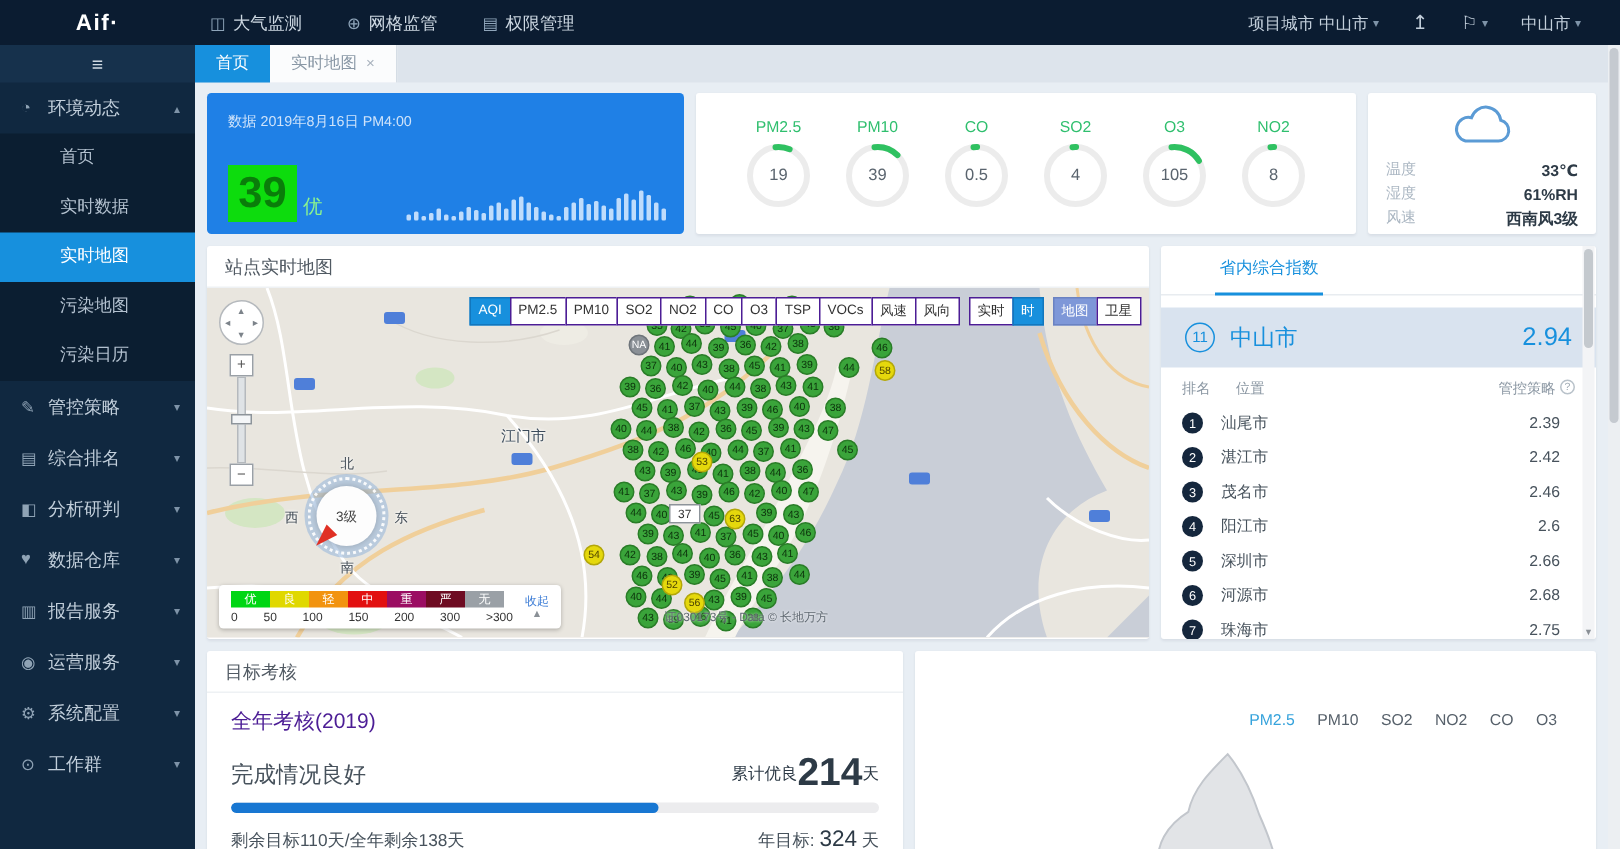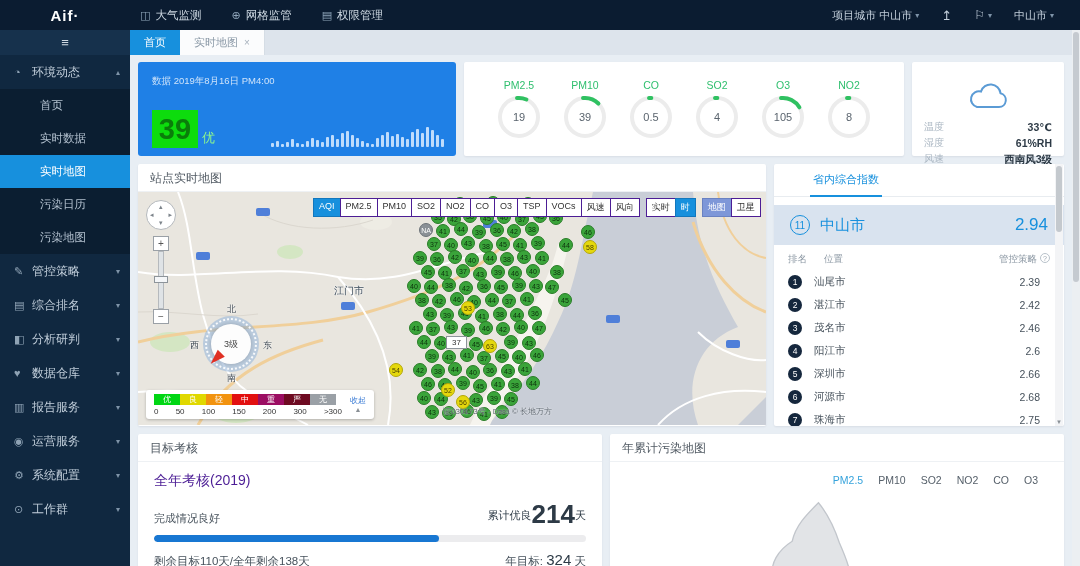--- a/index.html
+++ b/index.html
@@ -45,21 +45,21 @@
   .aqi-sub { font-size:9.5px; color:#cfe3fa; margin-top:3px; }
   .aqi-box { position:absolute; left:14px; bottom:8px; width:46px; height:38px; background:#0ddc0d; display:flex; align-items:center; justify-content:center; font-size:29px; font-weight:bold; color:#0a7d0a; }
   .aqi-level { position:absolute; left:64px; bottom:9px; font-size:13px; color:#8df58d; }
   .spark { position:absolute; right:12px; bottom:9px; display:flex; align-items:flex-end; gap:2px; height:28px; }
   .spark i { width:3px; background:rgba(220,236,255,.85); border-radius:1px; }
   .gauge-card { flex:1; display:flex; align-items:center; justify-content:space-around; padding:0 22px; }
   .gauge { display:flex; flex-direction:column; align-items:center; }
   .gauge-label { font-size:10.5px; color:#2fbf6e; margin-bottom:3px; }
   .gauge-dial { position:relative; width:46px; height:46px; }
   .gauge-val { position:absolute; inset:0; display:flex; align-items:center; justify-content:center; font-size:11px; color:#5a646e; }
-  .weather-card { width:152px; padding:19px 12px; }
+  .weather-card { width:152px; padding:6px 12px; }
   .cloud-wrap { display:flex; justify-content:center; margin:2px 0 6px; }
   .w-row { display:flex; justify-content:space-between; font-size:10px; line-height:16px; }
   .w-row .lb { color:#aab6c2; }
   .w-row .vl { color:#2d3a46; font-weight:bold; font-size:10.5px; }
 
   
   .row2 { height:262px; margin-top:8px; }
   .map-card { width:628px; overflow:hidden; }
   .map-area { position:relative; height:233px; background:#e9e6df; overflow:hidden; }
   .map-area svg.bg { position:absolute; inset:0; }
@@ -113,21 +113,21 @@
   .rank-scroll { position:absolute; right:1px; top:0; bottom:0; width:8px; background:#f3f4f6; }
   .rank-thumb { position:absolute; top:2px; left:1px; width:6px; height:66px; background:#c4c9ce; border-radius:3px; cursor:pointer; }
   .rank-downarrow { position:absolute; bottom:1px; left:1px; font-size:6px; color:#8a9096; cursor:pointer; }
 
   
   .row3 { height:170px; margin-top:8px; }
   .assess-card { width:464px; overflow:hidden; }
   .assess-body { padding:10px 16px; }
   .assess-title { font-size:14px; color:#4c1d95; margin:0 0 12px; }
   .assess-line1 { display:flex; align-items:flex-end; }
-  .assess-status { font-size:11px; color:#47525c; }
+  .assess-status { font-size:15px; color:#47525c; }
   .cum { margin-left:auto; display:flex; align-items:flex-end; color:#2d3a46; }
   .cum .lb { font-size:11px; padding-bottom:3px; } .cum .big { font-size:26px; font-weight:bold; line-height:24px; } .cum .un { font-size:11px; padding-bottom:3px; }
   .progress { height:7px; background:#ececee; border-radius:4px; margin:9px 0 9px; overflow:hidden; }
   .progress i { display:block; height:7px; background:#1877d2; border-radius:4px; }
   .assess-line2 { display:flex; font-size:11.5px; color:#47525c; align-items:flex-end; }
   .target { margin-left:auto; } .target .tv { font-size:15px; color:#2d3a46; }
   .poll-card { flex:1; position:relative; overflow:hidden; }
   .poll-tabs { position:absolute; top:40px; right:26px; display:flex; gap:15px; font-size:10.5px; color:#56606a; z-index:2; }
   .poll-tab { cursor:pointer; } .poll-tab.on { color:#36a3dc; }
   .poll-shape { position:absolute; top:58px; left:50%; transform:translateX(-58%); }
@@ -180,22 +180,22 @@
   <div id="sb-menu">
       <div class="sb-group">
         <span class="ic">◔</span>
         <span>环境动态</span>
         <span class="cr">▴</span>
       </div>
       <div class="sb-sub">
         <div class="sb-sub-item">首页</div>
         <div class="sb-sub-item">实时数据</div>
         <div class="sb-sub-item active">实时地图</div>
+        <div class="sb-sub-item">污染地图</div>
         <div class="sb-sub-item">污染日历</div>
-        <div class="sb-sub-item">污染地图</div>
       </div>
       <div class="sb-group">
         <span class="ic">✎</span>
         <span>管控策略</span>
         <span class="cr">▾</span>
       </div>
       <div class="sb-group">
         <span class="ic">▤</span>
         <span>综合排名</span>
         <span class="cr">▾</span>
@@ -673,21 +673,20 @@
               <span>年目标:</span>
               <span class="tv">324</span>
               <span>天</span>
             </span>
           </div>
 
         </div>
       </div>
 
       <div class="card poll-card">
-        <div class="sec-head">年累计污染地图</div>
         <div class="poll-tabs" id="poll-tabs">
             <span class="poll-tab on">PM2.5</span>
             <span class="poll-tab">PM10</span>
             <span class="poll-tab">SO2</span>
             <span class="poll-tab">NO2</span>
             <span class="poll-tab">CO</span>
             <span class="poll-tab">O3</span>
           </div>
         <svg class="poll-shape" width="210" height="200" viewBox="0 0 240 220">
           <path d="M118,8 C104,22 92,34 88,52 C72,62 62,78 66,94 C52,108 50,128 58,144 C52,164 60,184 76,196 L92,208 C102,198 112,206 118,196 C132,190 130,176 144,168 C156,152 148,132 154,116 C160,96 150,72 142,54 C136,36 128,20 118,8 Z" fill="#e2e4e7" stroke="#c2c6cc" stroke-width="1.5"></path>

